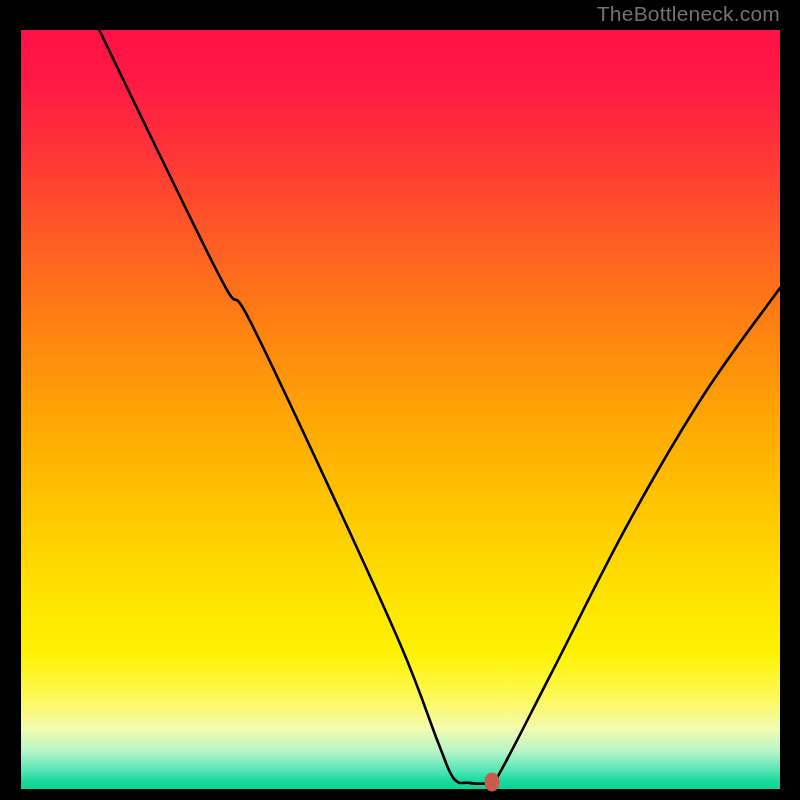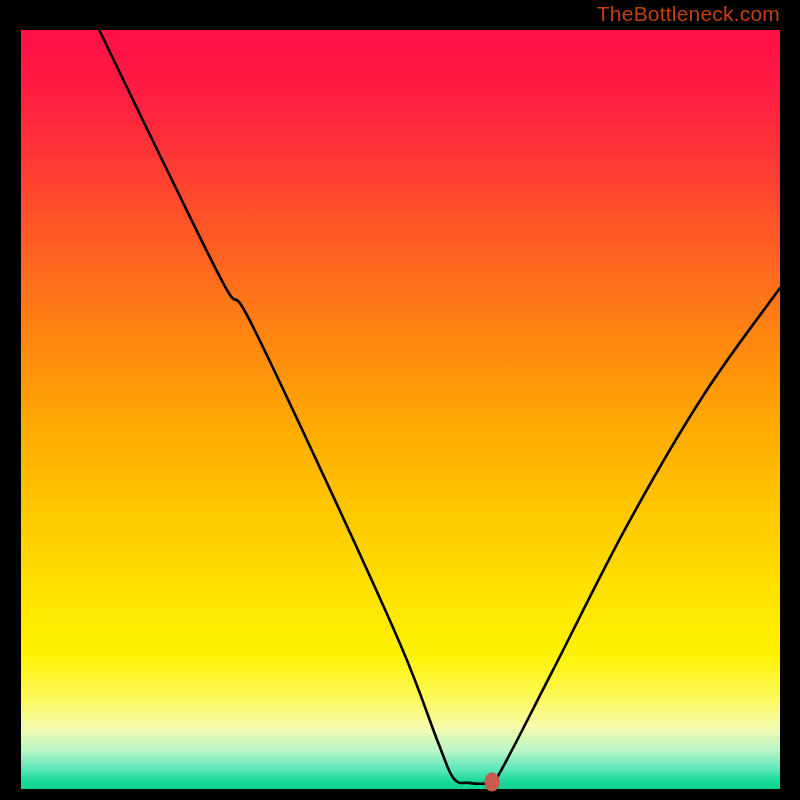--- a/index.html
+++ b/index.html
@@ -16,21 +16,21 @@
     width: 800px;
     height: 800px;
     background: #000;
   }
   .watermark {
     position: absolute;
     top: 2px;
     right: 20px;
     font-size: 21px;
     font-weight: 500;
-    color: #c2410c;
+    color: #737373;
     letter-spacing: 0.2px;
     z-index: 5;
   }
   .plot-frame {
     position: absolute;
     left: 21px;
     top: 30px;
     width: 759px;
     height: 759px;
     background: #000;

